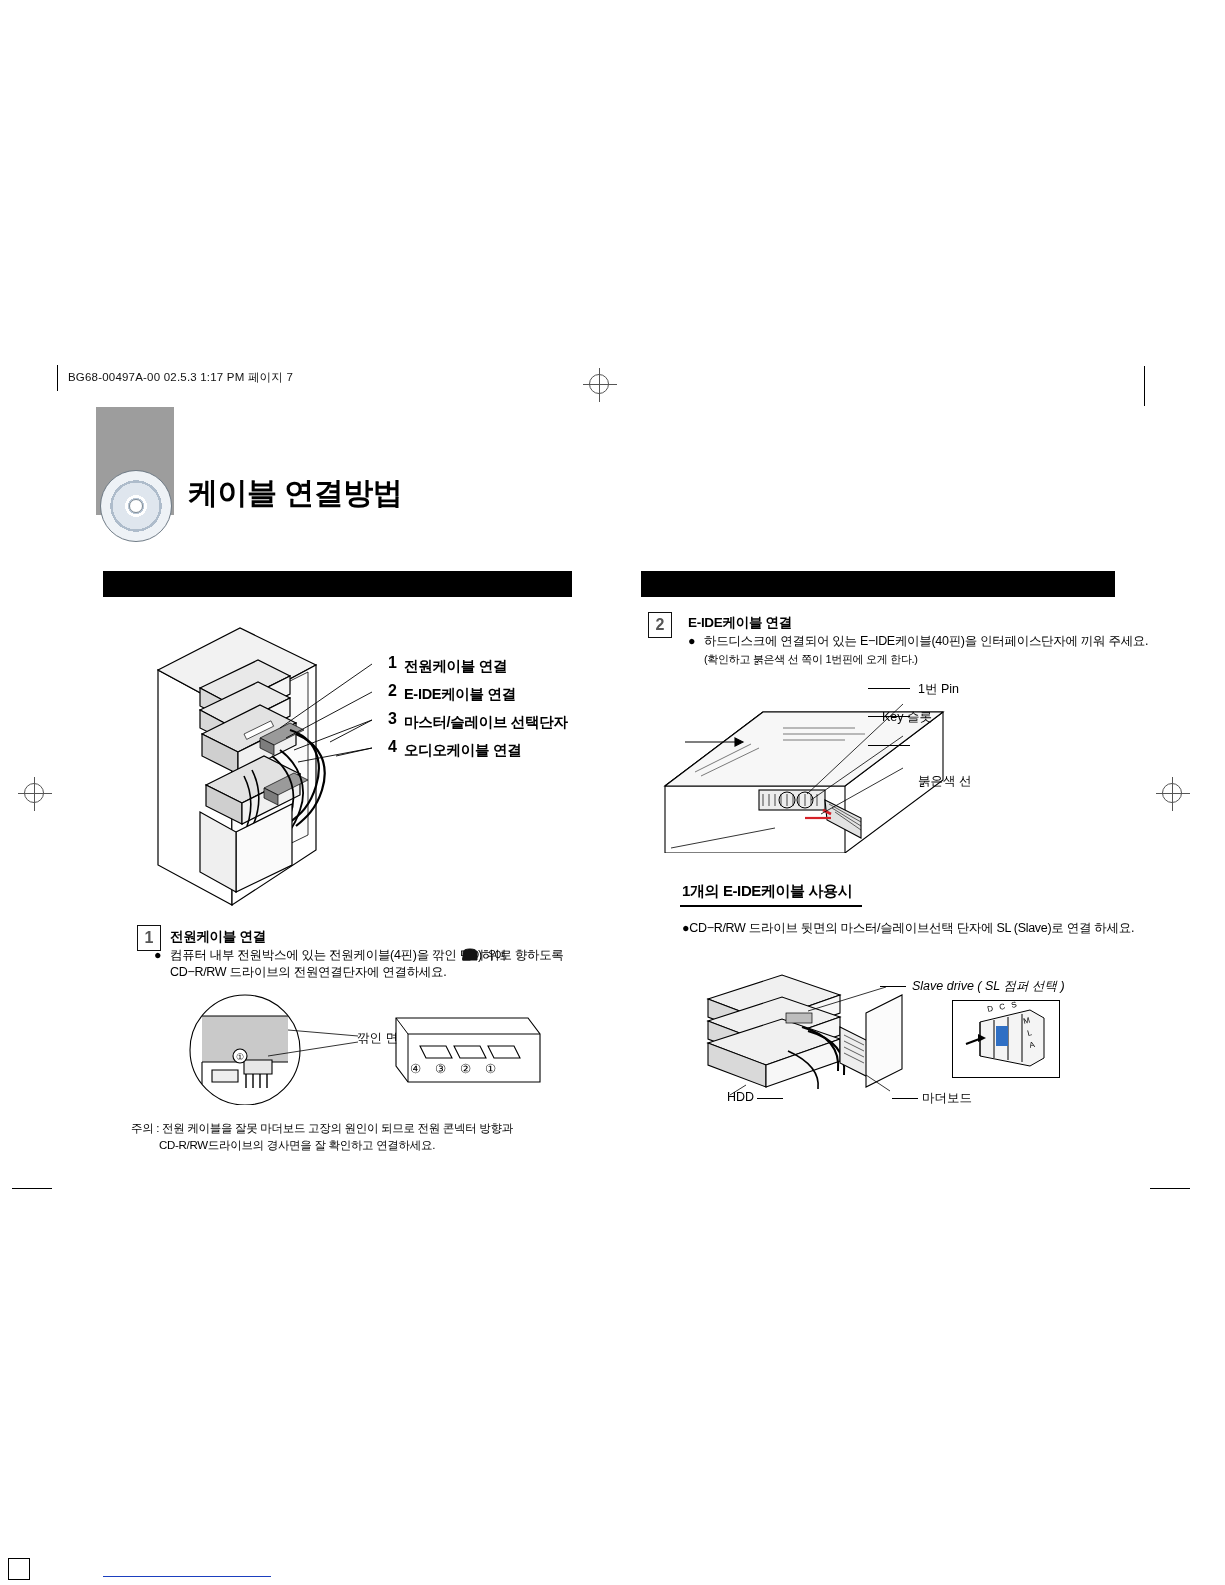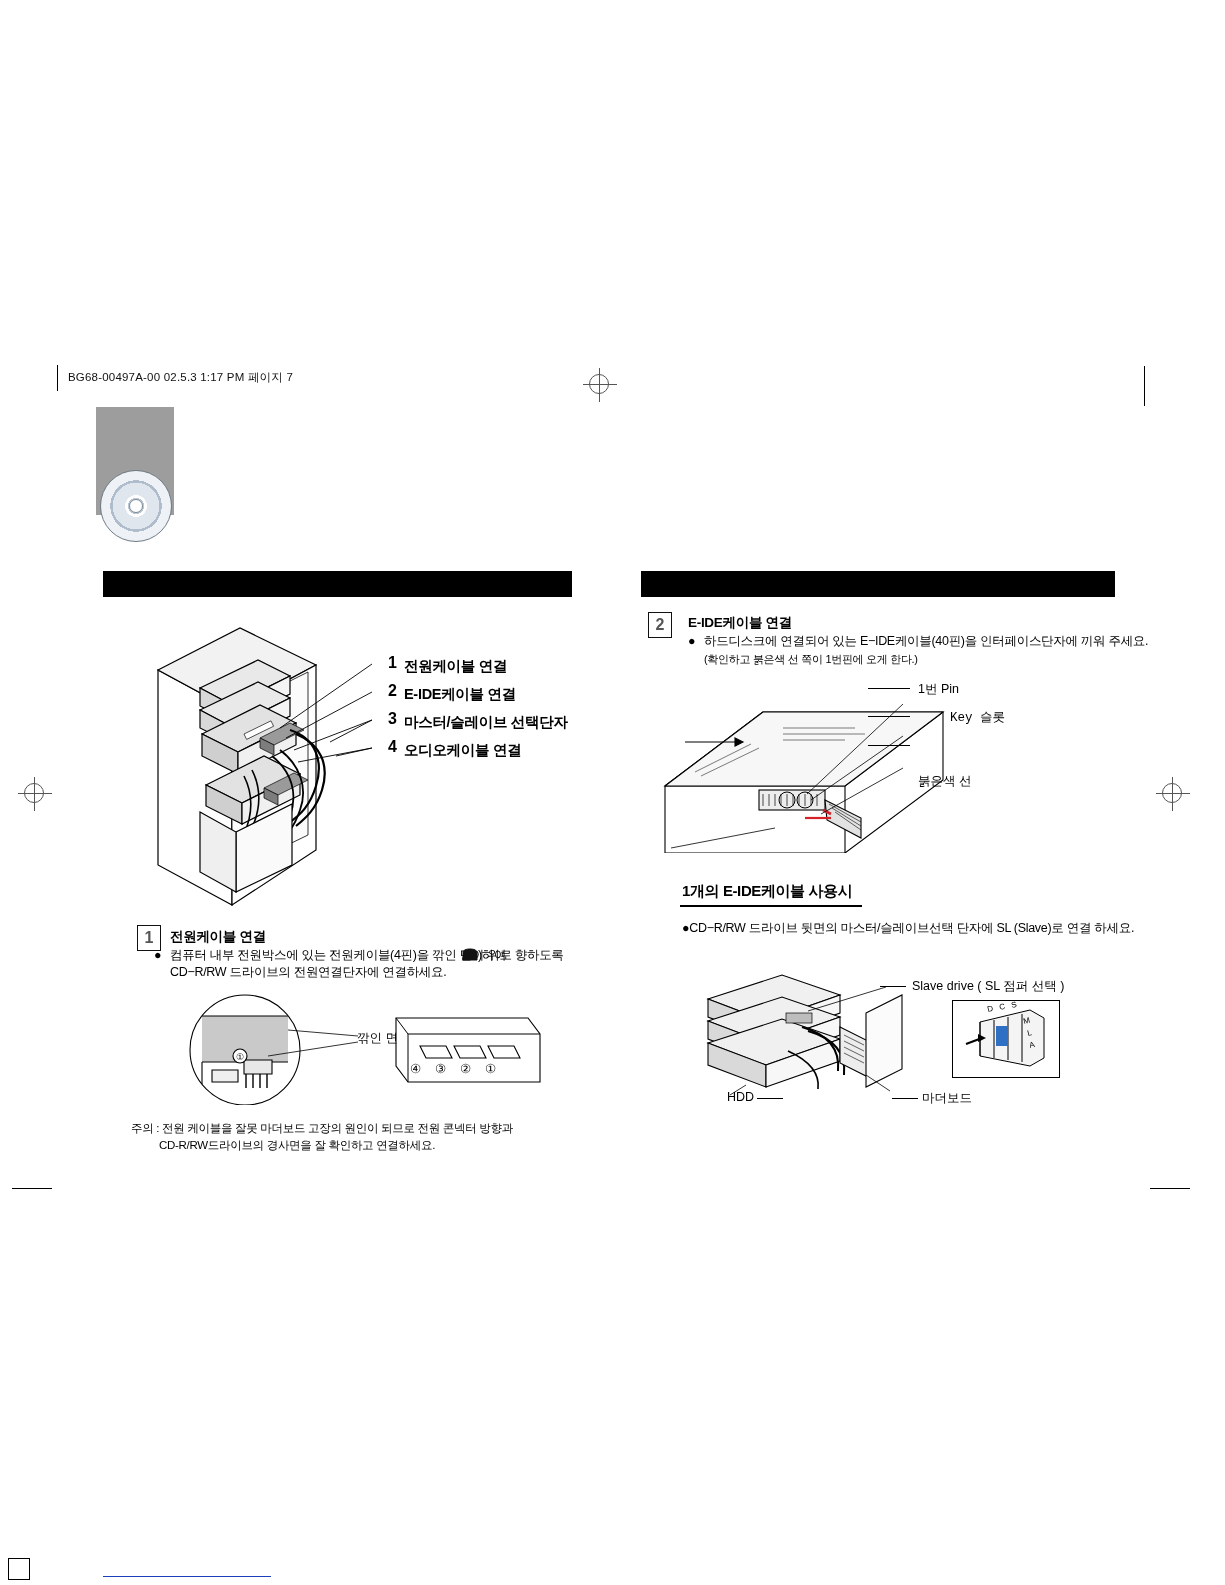--- a/index.html
+++ b/index.html
@@ -222,20 +222,21 @@
 
   <div class="crop-v" style="left:1144px; top:366px; height:40px;"></div>
   <div class="foot-rule" style="left:12px; top:1188px; width:40px;"></div>
   <div class="foot-rule" style="left:1150px; top:1188px; width:40px;"></div>
 
   <div class="code-rule"></div>
   <div class="file-code">BG68-00497A-00  02.5.3 1:17 PM  페이지 7</div>
 
   <div class="title-grey-box"></div>
   <div class="cd-disc"></div>
+  <div class="chapter-title">케이블 연결방법</div>
 
   <div class="black-bar bar-left"></div>
   <div class="black-bar bar-right"></div>
 
   <div class="illus" style="left:140px; top:610px;">
     <svg width="320" height="310" viewBox="0 0 320 310">
       <g fill="none" stroke="#000" stroke-width="1.2">
 
         <path d="M18,60 L18,255 L92,295 L92,100 Z" fill="#ffffff"></path>
         <path d="M18,60 L100,18 L176,55 L92,100 Z" fill="#f2f2f2"></path>
@@ -395,21 +396,21 @@
         <path d="M16,180 L120,160" stroke-width="0.8"></path>
       </g>
     </svg>
   </div>
 
   <div class="lline" style="left:868px; top:688px; width:42px;"></div>
   <div class="lline" style="left:868px; top:716px; width:42px;"></div>
   <div class="lline" style="left:868px; top:745px; width:42px;"></div>
 
   <div class="label-txt" style="left:918px; top:681px;">1번 Pin</div>
-  <div class="label-txt" style="left:950px; top:709px;font-family:Liberation Mono, monospace;">Key 슬롯</div>
+  <div class="label-txt" style="left:882px; top:709px;">Key 슬롯</div>
   <div class="label-txt" style="left:918px; top:738px;margin-top:35px;">붉은색 선</div>
 
   <div class="sub-head" style="left:682px; top:882px;">1개의 E-IDE케이블 사용시</div>
   <div class="sub-head-rule" style="left:680px; top:905px; width:182px;"></div>
   <div class="body-txt" style="left:682px; top:920px;text-align:right;">●CD−R/RW 드라이브 뒷면의 마스터/슬레이브선택 단자에 SL (Slave)로 연결 하세요.</div>
 
   <div class="illus" style="left:690px; top:965px;">
     <svg width="260" height="140" viewBox="0 0 260 140">
       <g fill="none" stroke="#000" stroke-width="1.1">
 
@@ -461,21 +462,21 @@
         <text x="48" y="10" transform="rotate(-14 48 10)">C</text>
         <text x="60" y="8" transform="rotate(-14 60 8)">S</text>
         <text x="72" y="24" transform="rotate(-14 72 24)">M</text>
         <text x="76" y="36" transform="rotate(-14 76 36)">L</text>
         <text x="78" y="48" transform="rotate(-14 78 48)">A</text>
       </g>
     </svg>
   </div>
 
   <div class="lline" style="left:880px; top:986px; width:26px;"></div>
-  <div class="label-txt" style="left:912px; top:978px;">Slave drive ( SL 점퍼 선택 )</div>
+  <div class="label-txt" style="left:912px; top:978px;font-style:italic;">Slave drive ( SL 점퍼 선택 )</div>
 
   <div class="lline" style="left:757px; top:1098px; width:26px;"></div>
   <div class="label-txt" style="left:727px; top:1090px;">HDD</div>
 
   <div class="lline" style="left:892px; top:1098px; width:26px;"></div>
   <div class="label-txt" style="left:922px; top:1090px;">마더보드</div>
 
   <div class="foot-box" style="left:8px; top:1558px; width:22px; height:22px;"></div>
   <div class="foot-url" style="left:103px; top:1576px; width:168px;"></div>
 

